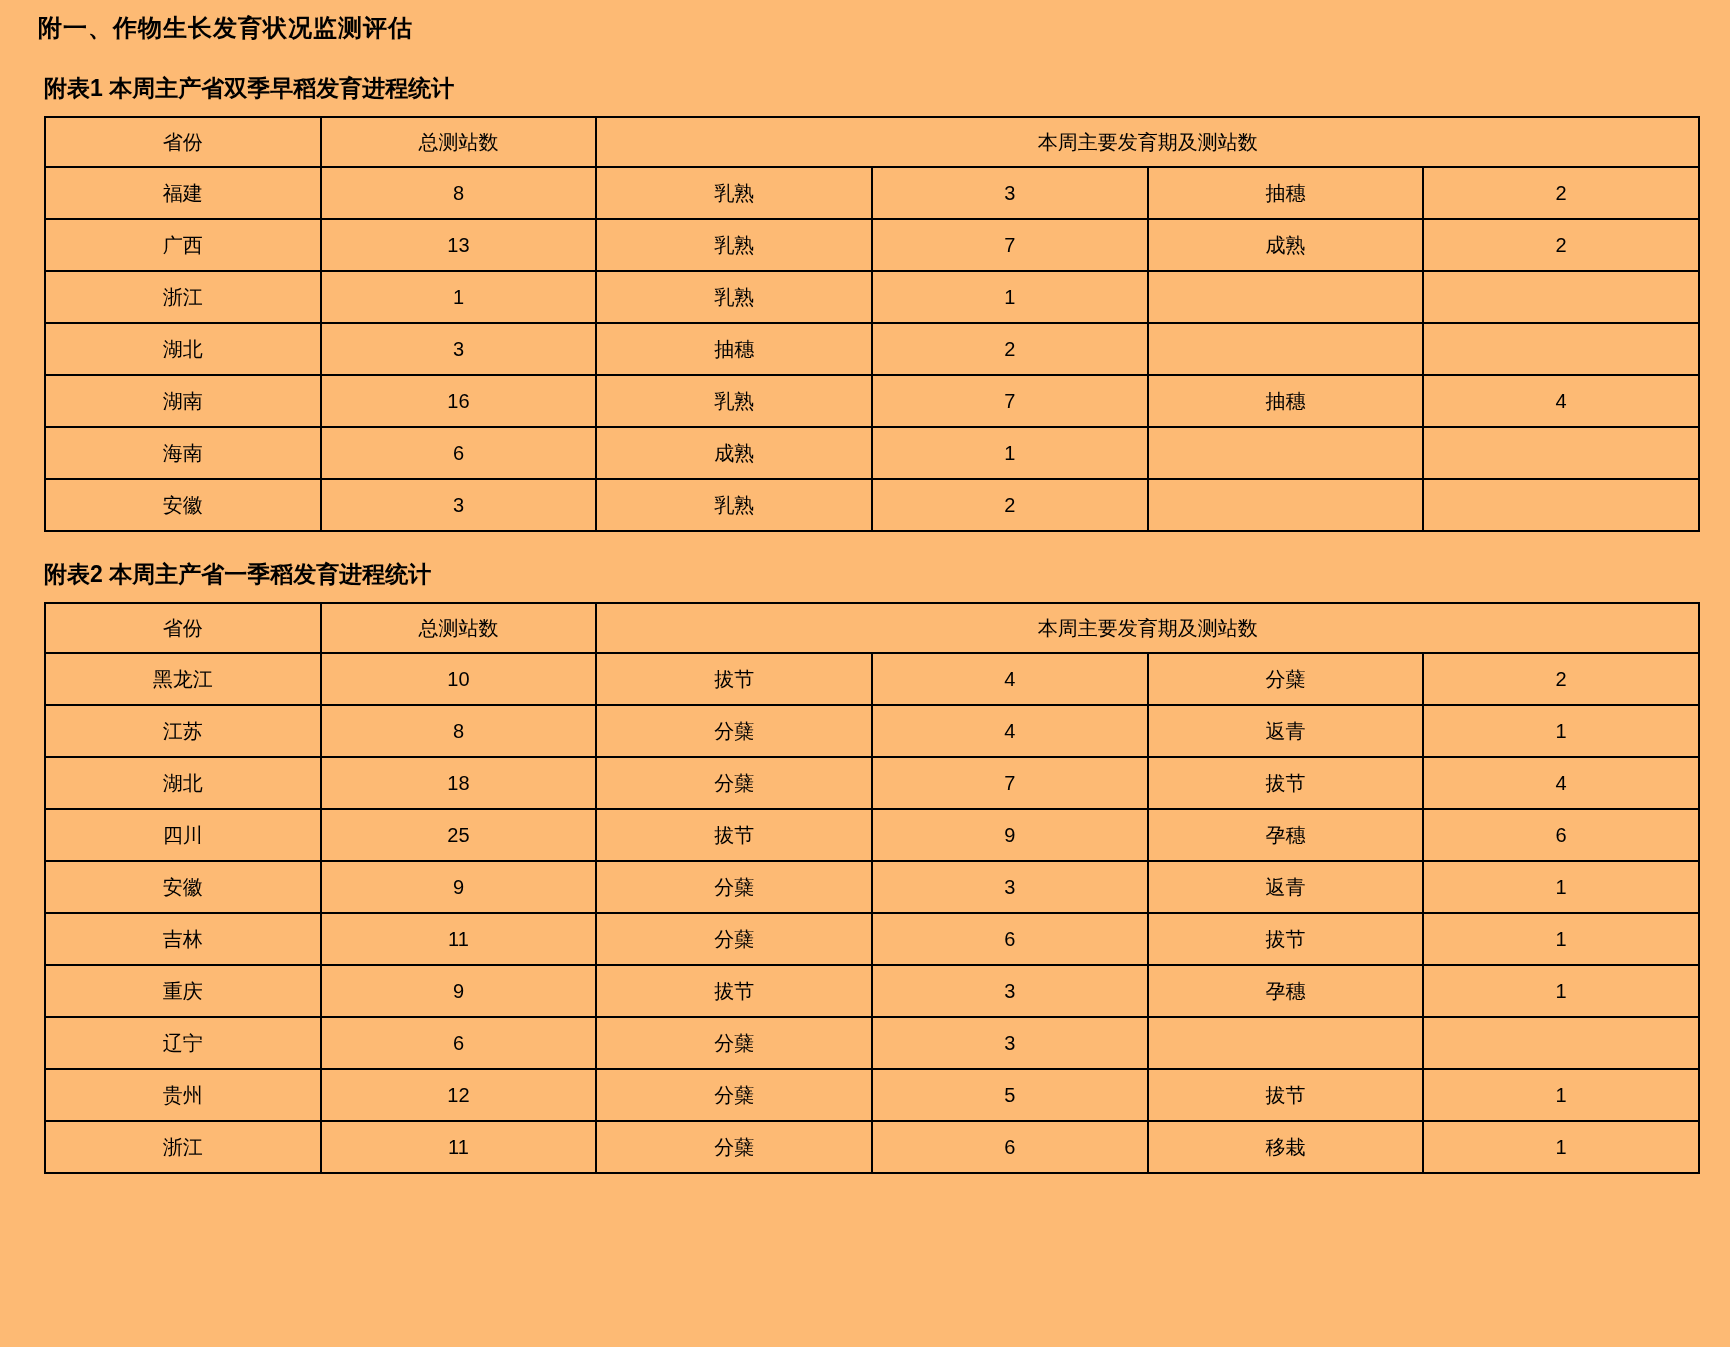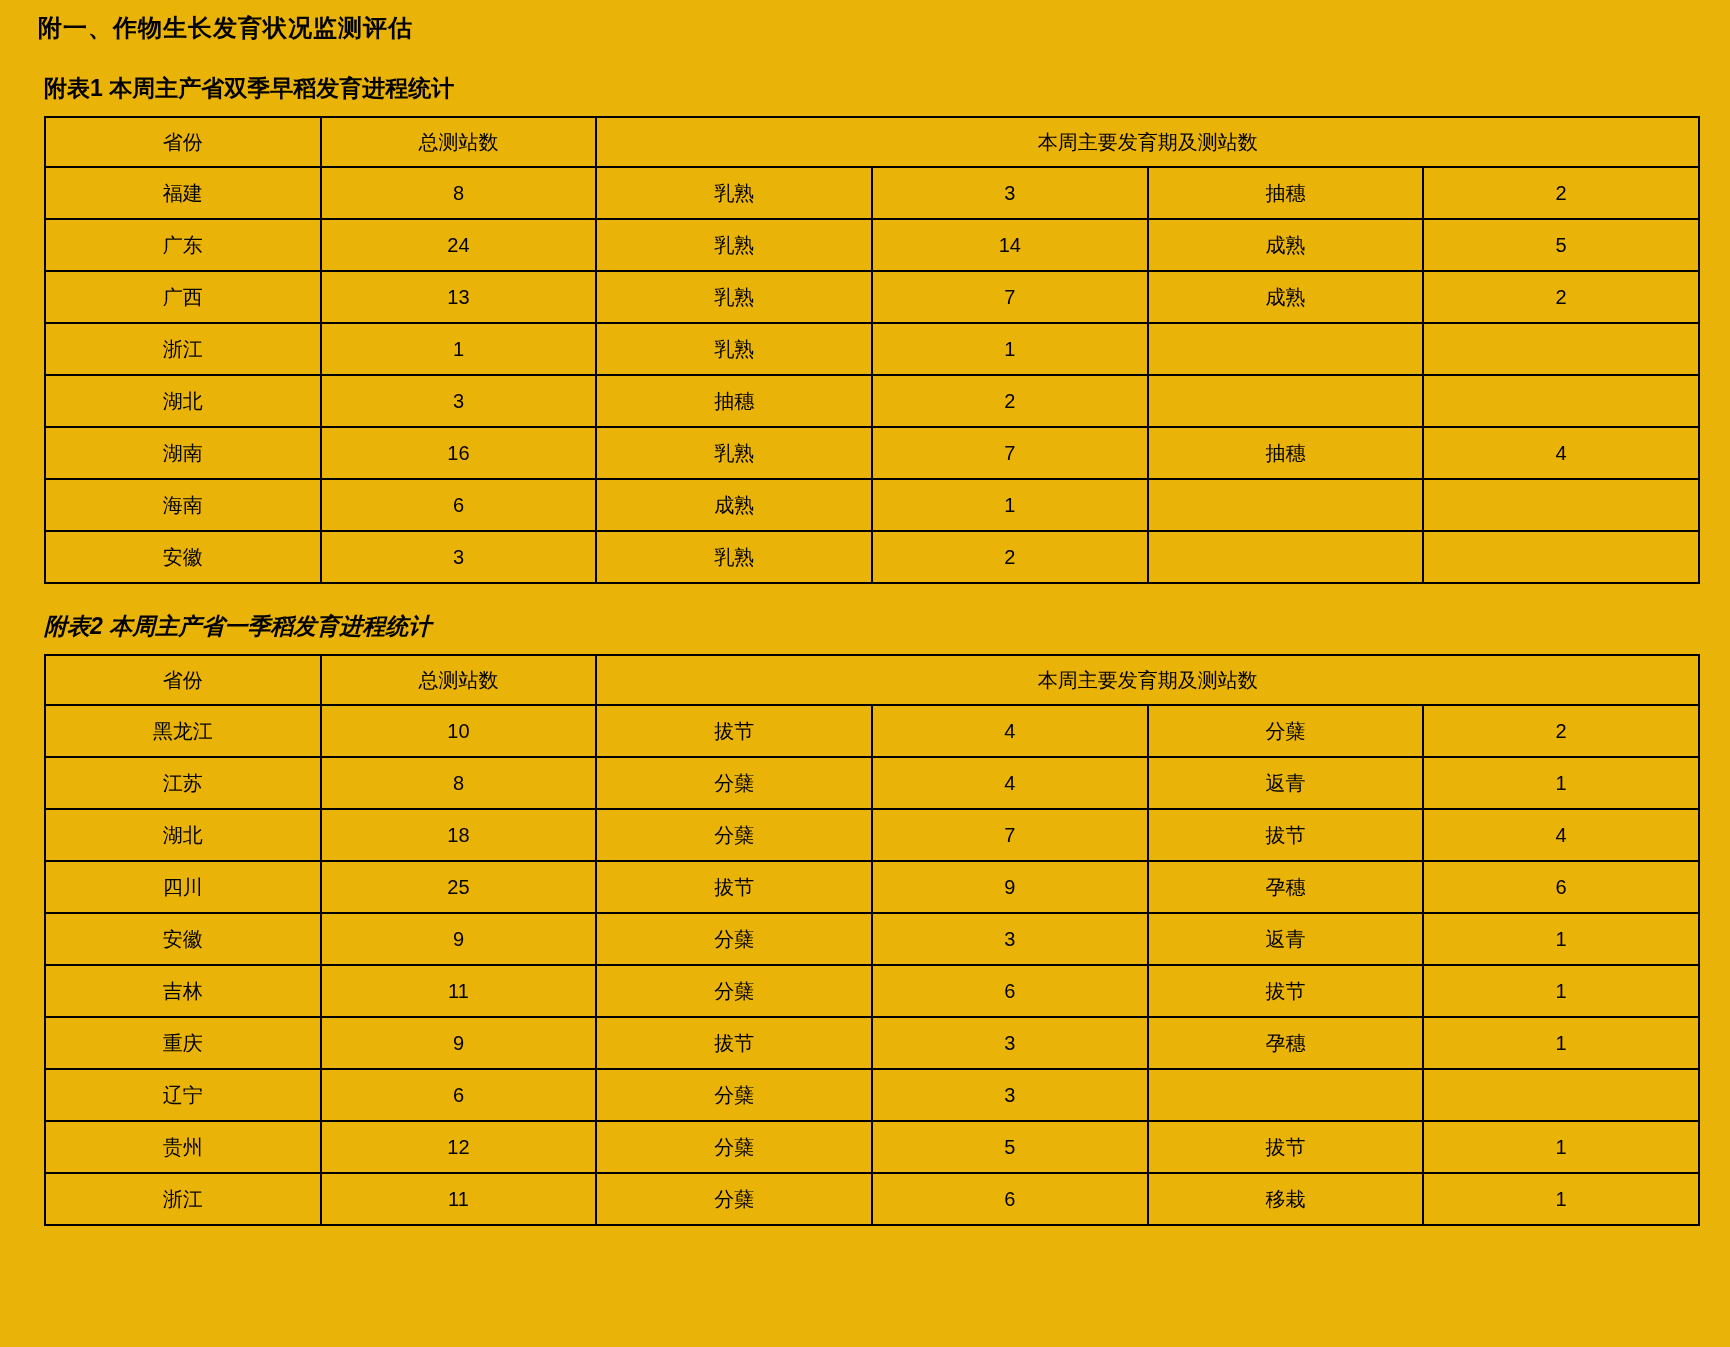--- a/index.html
+++ b/index.html
@@ -6,41 +6,40 @@
     margin: 0;
     padding: 0;
     background: #ffffff;
     color: #000000;
     font-family: "Liberation Sans", sans-serif;
   }
   .page {
     position: relative;
     width: 1730px;
     height: 1347px;
-    background: #eab308;
+    background: #fdba74;
     overflow: hidden;
   }
   .heading {
     margin: 12px 0 0 38px;
     font-size: 24px;
     line-height: 32px;
     font-weight: bold;
     letter-spacing: 1px;
   }
   .table-title {
     width: 1656px;
     margin: 30px 0 14px 44px;
     text-align: left;
     font-size: 23px;
     line-height: 28px;
     font-weight: bold;
   }
   .table-title.second {
     margin-top: 28px;
-    font-style: italic;
   }
   table.data-table {
     border-collapse: collapse;
     table-layout: fixed;
     width: 1656px;
     margin-left: 44px;
   }
   table.data-table th,
   table.data-table td {
     border: 2px solid #000000;
@@ -79,28 +78,20 @@
     <tbody>
         <tr>
           <td>福建</td>
           <td>8</td>
           <td>乳熟</td>
           <td>3</td>
           <td>抽穗</td>
           <td>2</td>
         </tr>
         <tr>
-          <td>广东</td>
-          <td>24</td>
-          <td>乳熟</td>
-          <td>14</td>
-          <td>成熟</td>
-          <td>5</td>
-        </tr>
-        <tr>
           <td>广西</td>
           <td>13</td>
           <td>乳熟</td>
           <td>7</td>
           <td>成熟</td>
           <td>2</td>
         </tr>
         <tr>
           <td>浙江</td>
           <td>1</td>

